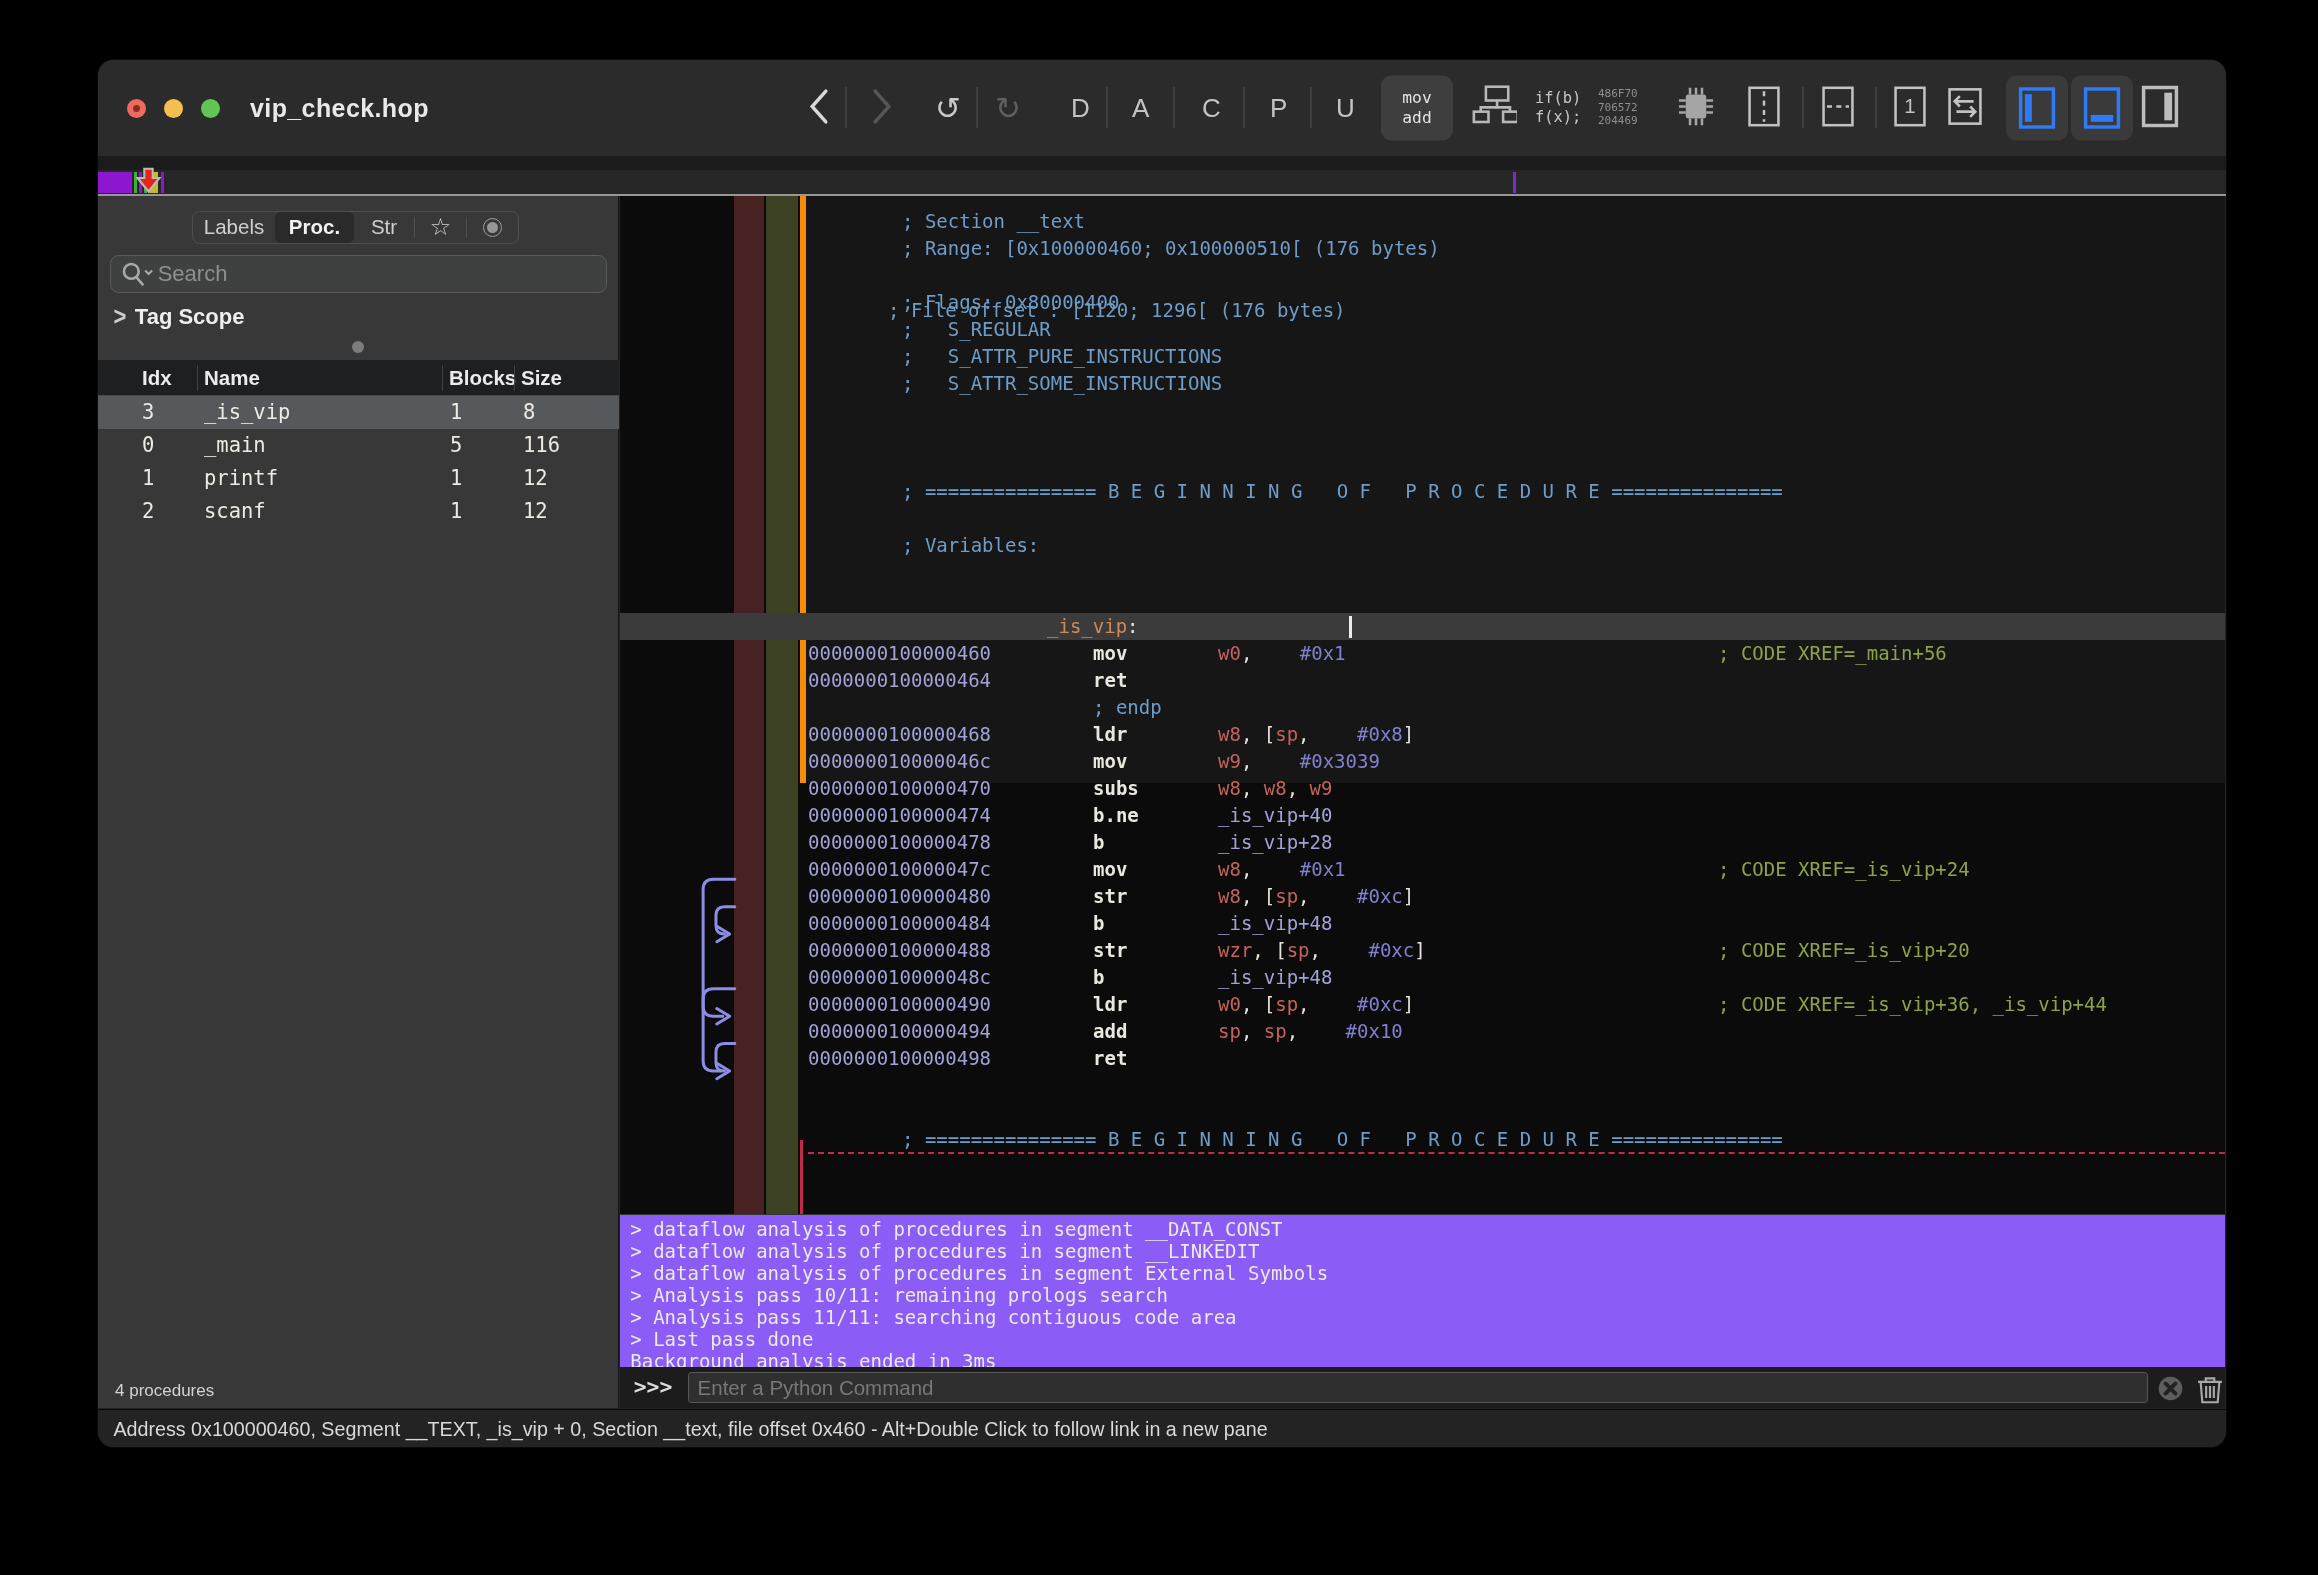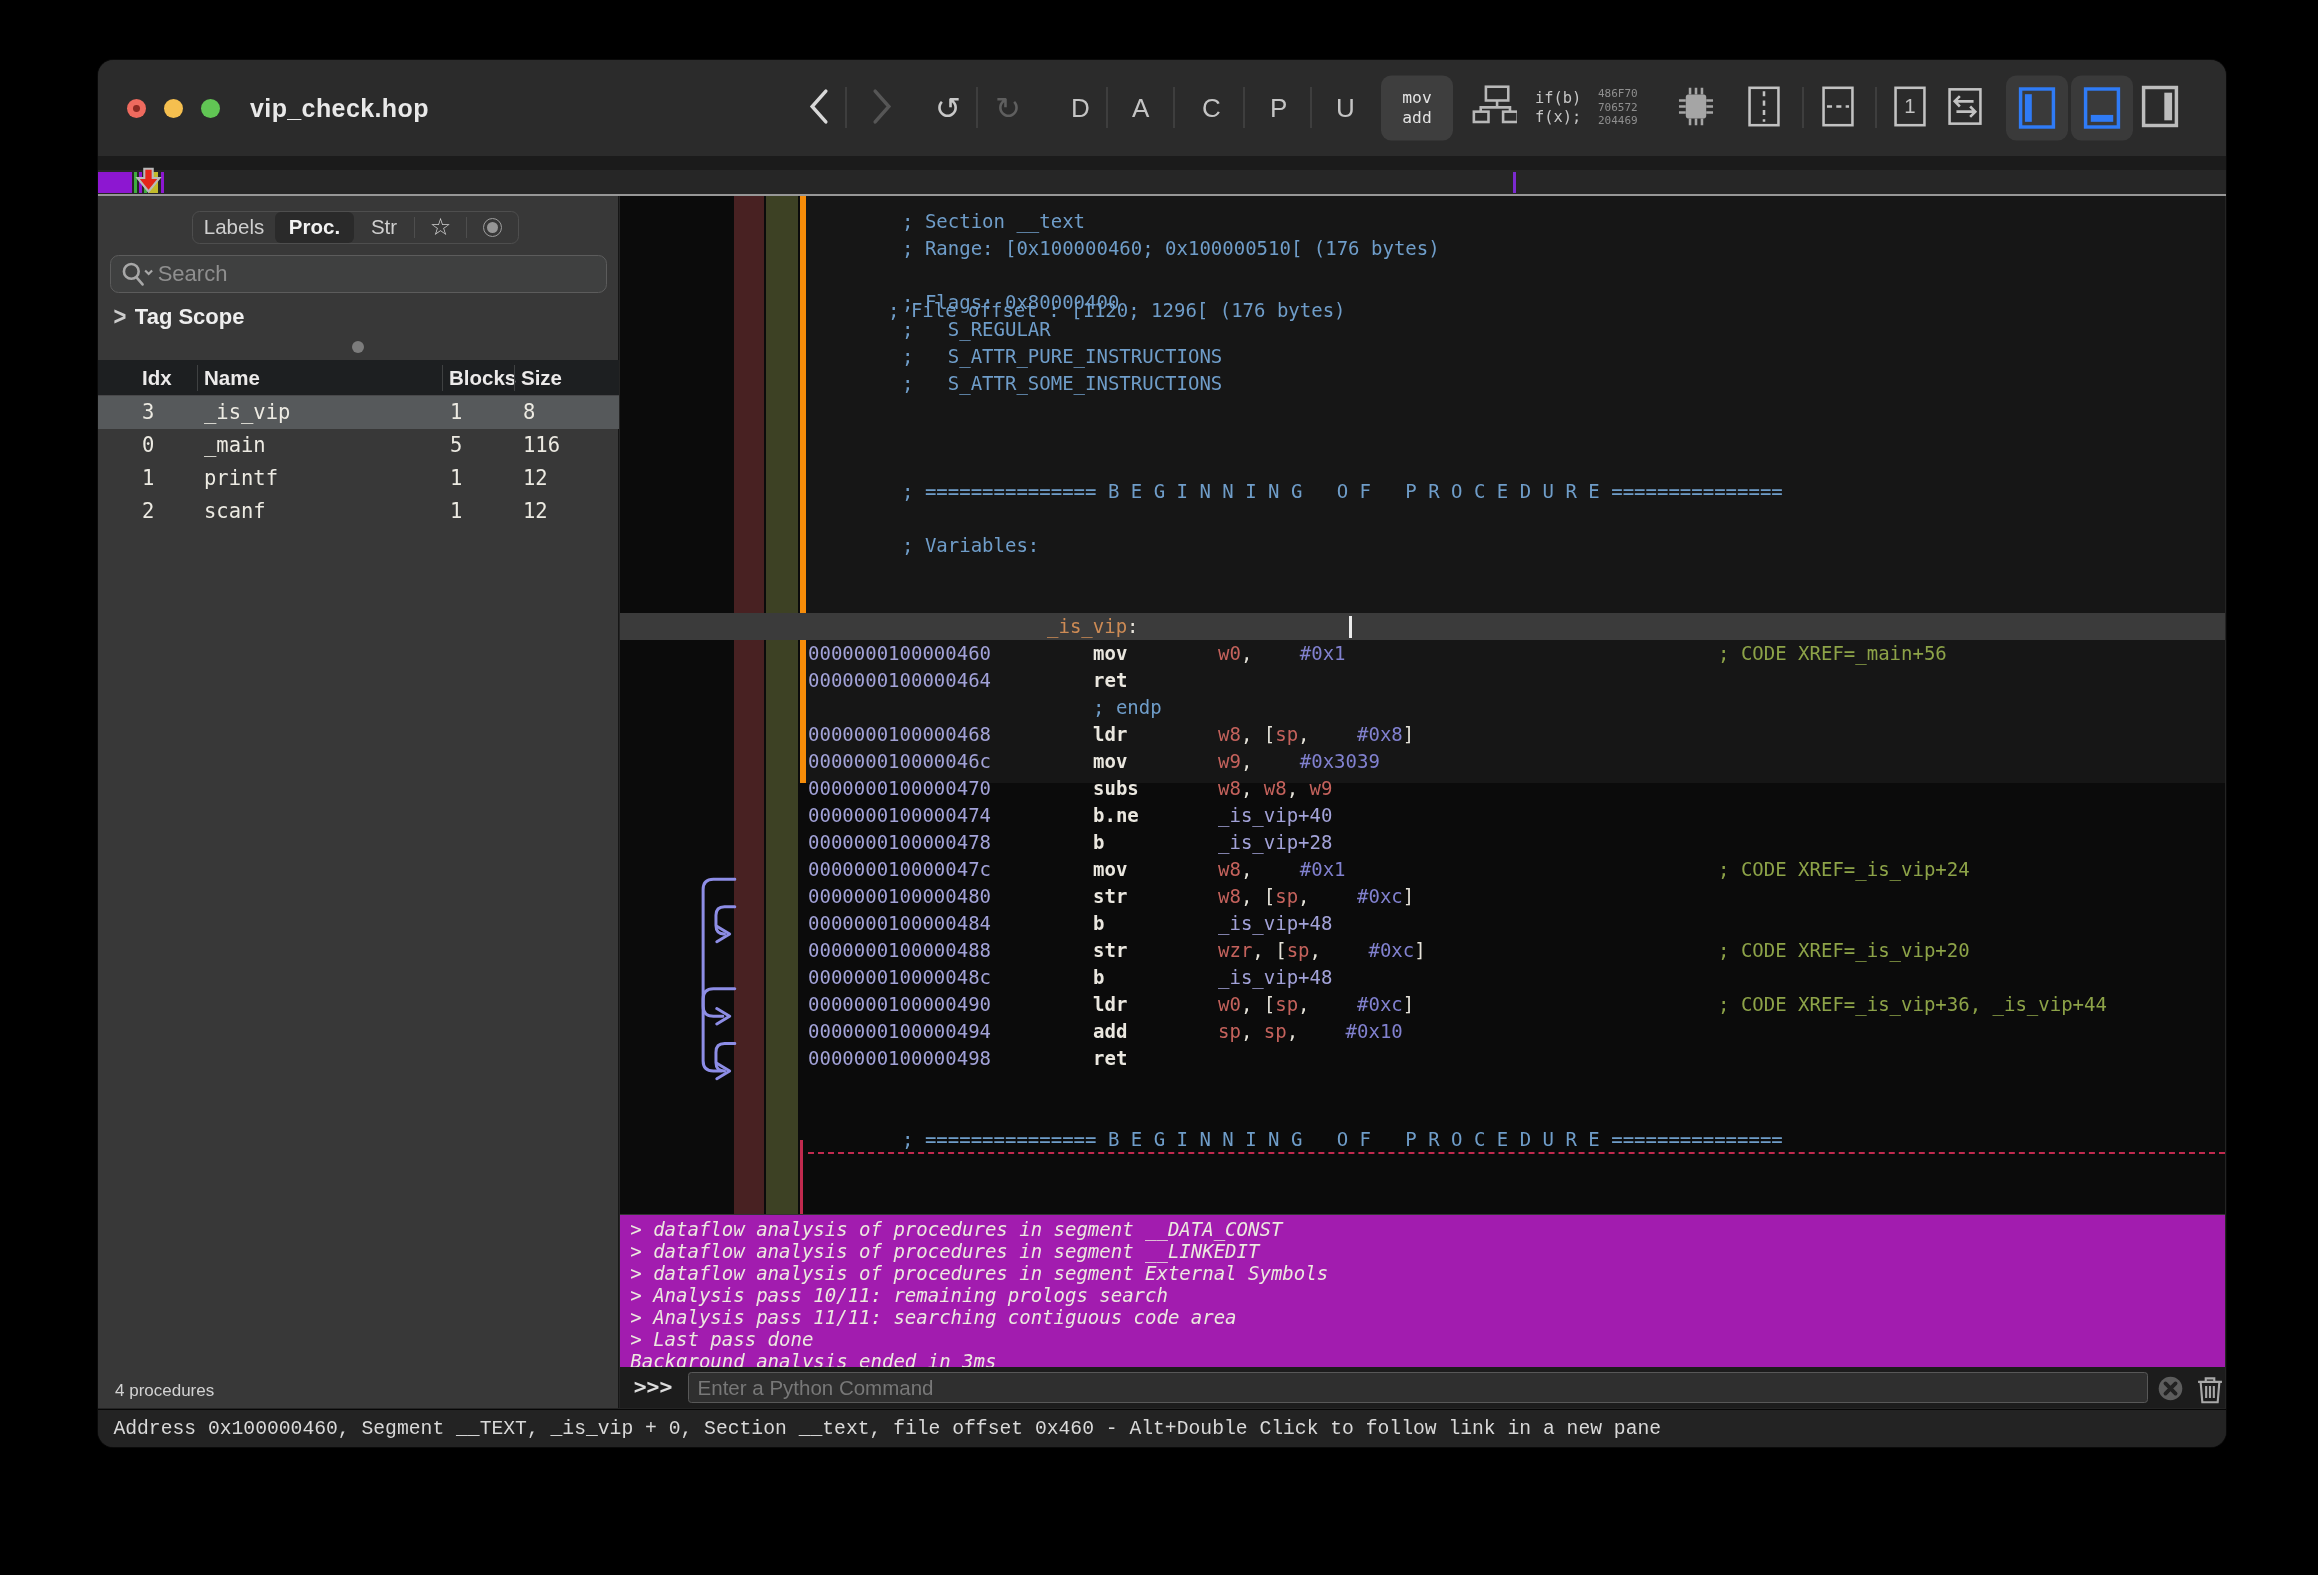--- a/index.html
+++ b/index.html
@@ -75,35 +75,35 @@
   #dlines{position:absolute;left:0;top:12px;width:100%;}
   .dline{position:relative;height:27px;width:100%;font-family:"DejaVu Sans Mono",monospace;font-size:19px;line-height:27px;white-space:pre;}
   .dline.hl{background:#3b3b3b;}
   .grp{position:absolute;top:0;}
   .sa{color:#a2a2d8;} .sl{color:#a2a2d8;} .sm{color:#eae7df;font-weight:bold;} .sr{color:#c4625c;}
   .si{color:#8181cf;margin-left:36px;} .sc{color:#6f9dc9;text-align:center;} .sx{color:#8da348;} .sw{color:#e6e3da;} .sp{color:#cd8b55;}
   #cursor{position:absolute;left:729px;top:2.6px;width:2.6px;height:22px;background:#ececec;}
   #dash-sep{position:absolute;left:188px;right:0;top:956px;border-top:2.6px dashed #c12a4e;}
 
   
-  #console{position:absolute;left:522px;top:1154px;width:1605px;height:153px;background:#a21caf;border-top:1.7px solid #343434;font-style:italic;}
+  #console{position:absolute;left:522px;top:1154px;width:1605px;height:153px;background:#8b5cf6;border-top:1.7px solid #343434;}
   .cline{padding-left:10.3px;height:22px;font-family:"DejaVu Sans Mono",monospace;font-size:19px;line-height:22px;color:#ece9df;white-space:pre;}
   #console-inner{padding-top:3.4px;}
 
   
   #pybar{position:absolute;left:522px;top:1307px;width:1605px;height:41px;background:#1c1c1c;}
   #py-prompt{position:absolute;left:13.7px;top:6.8px;font-family:"DejaVu Sans Mono",monospace;font-size:21.4px;font-weight:bold;color:#dcdcdc;}
   #py-input{position:absolute;left:68px;top:5.1px;width:1460px;height:31px;background:#2f2f2f;border:0.9px solid #585858;border-radius:3.4px;
     color:#dddddd;font-size:20.5px;padding:0 8.6px;outline:none;}
   #py-input::placeholder{color:#787878;}
   .pyicon{position:absolute;top:7.7px;}
 
   
   #statusbar{position:absolute;left:0;top:1349px;width:100%;height:39px;background:#232323;border-top:0.9px solid #060606;}
-  #status-text{position:absolute;left:15.4px;top:0;height:39px;line-height:39px;font-size:19.7px;color:#d9d9d9;font-family:Liberation Mono, monospace;}
+  #status-text{position:absolute;left:15.4px;top:0;height:39px;line-height:39px;font-size:19.7px;color:#d9d9d9;}
 </style>
 </head>
 <body>
 
 <div id="window">
 
   <div id="titlebar">
     <div class="tl" id="tl-close">
         <div class="dot"></div>
       </div>

